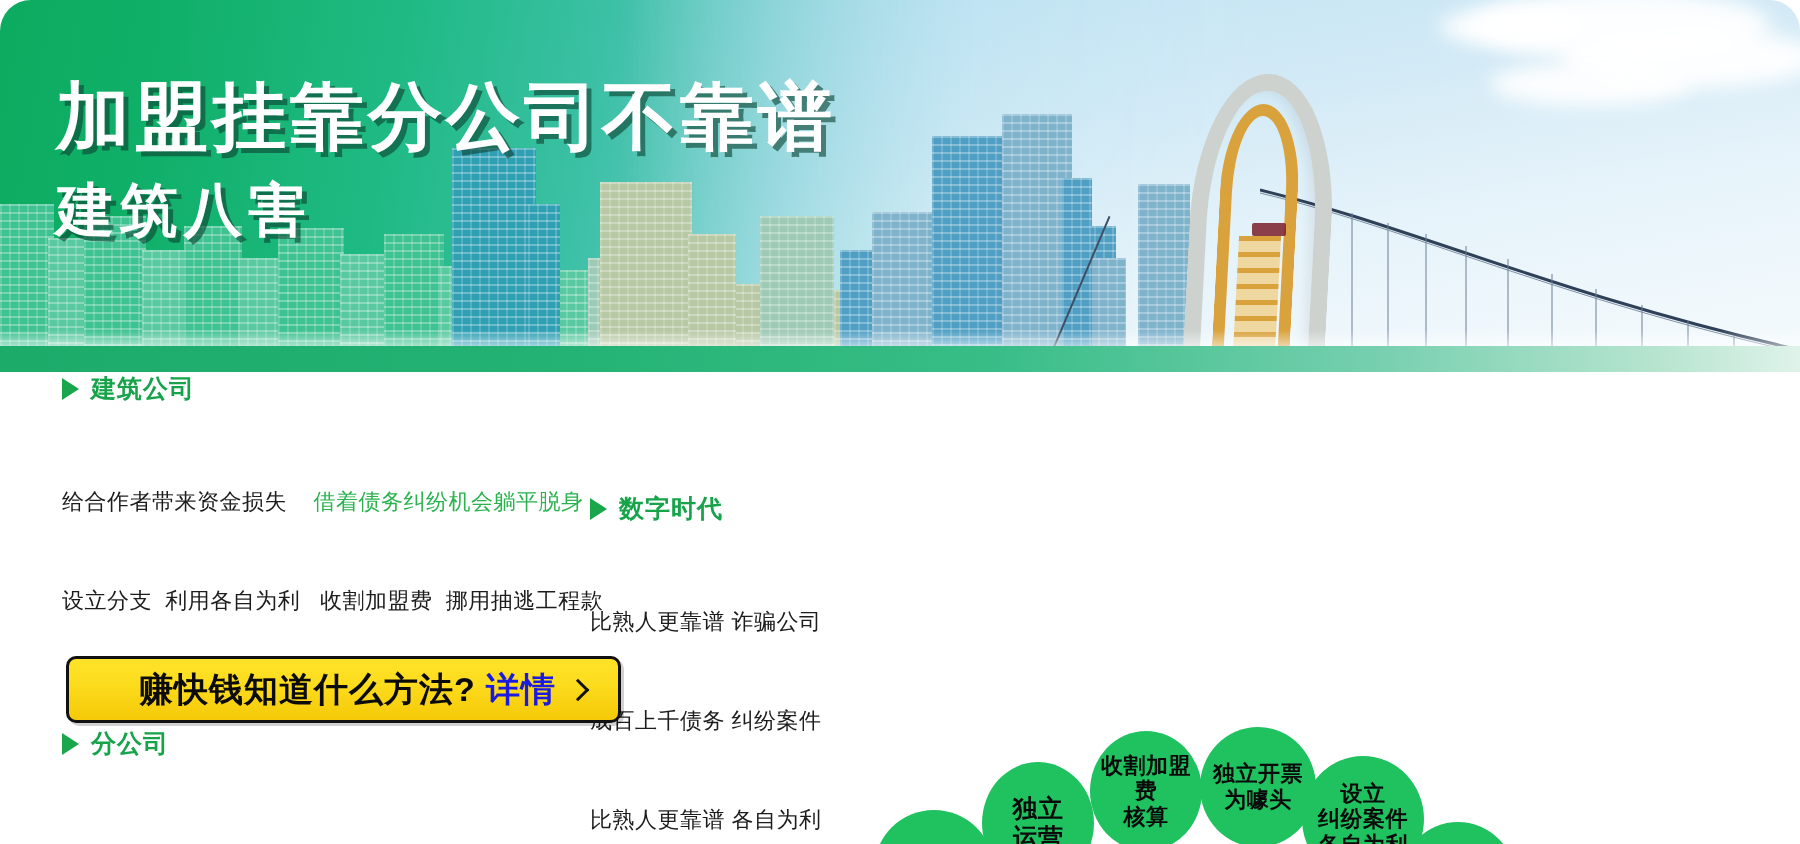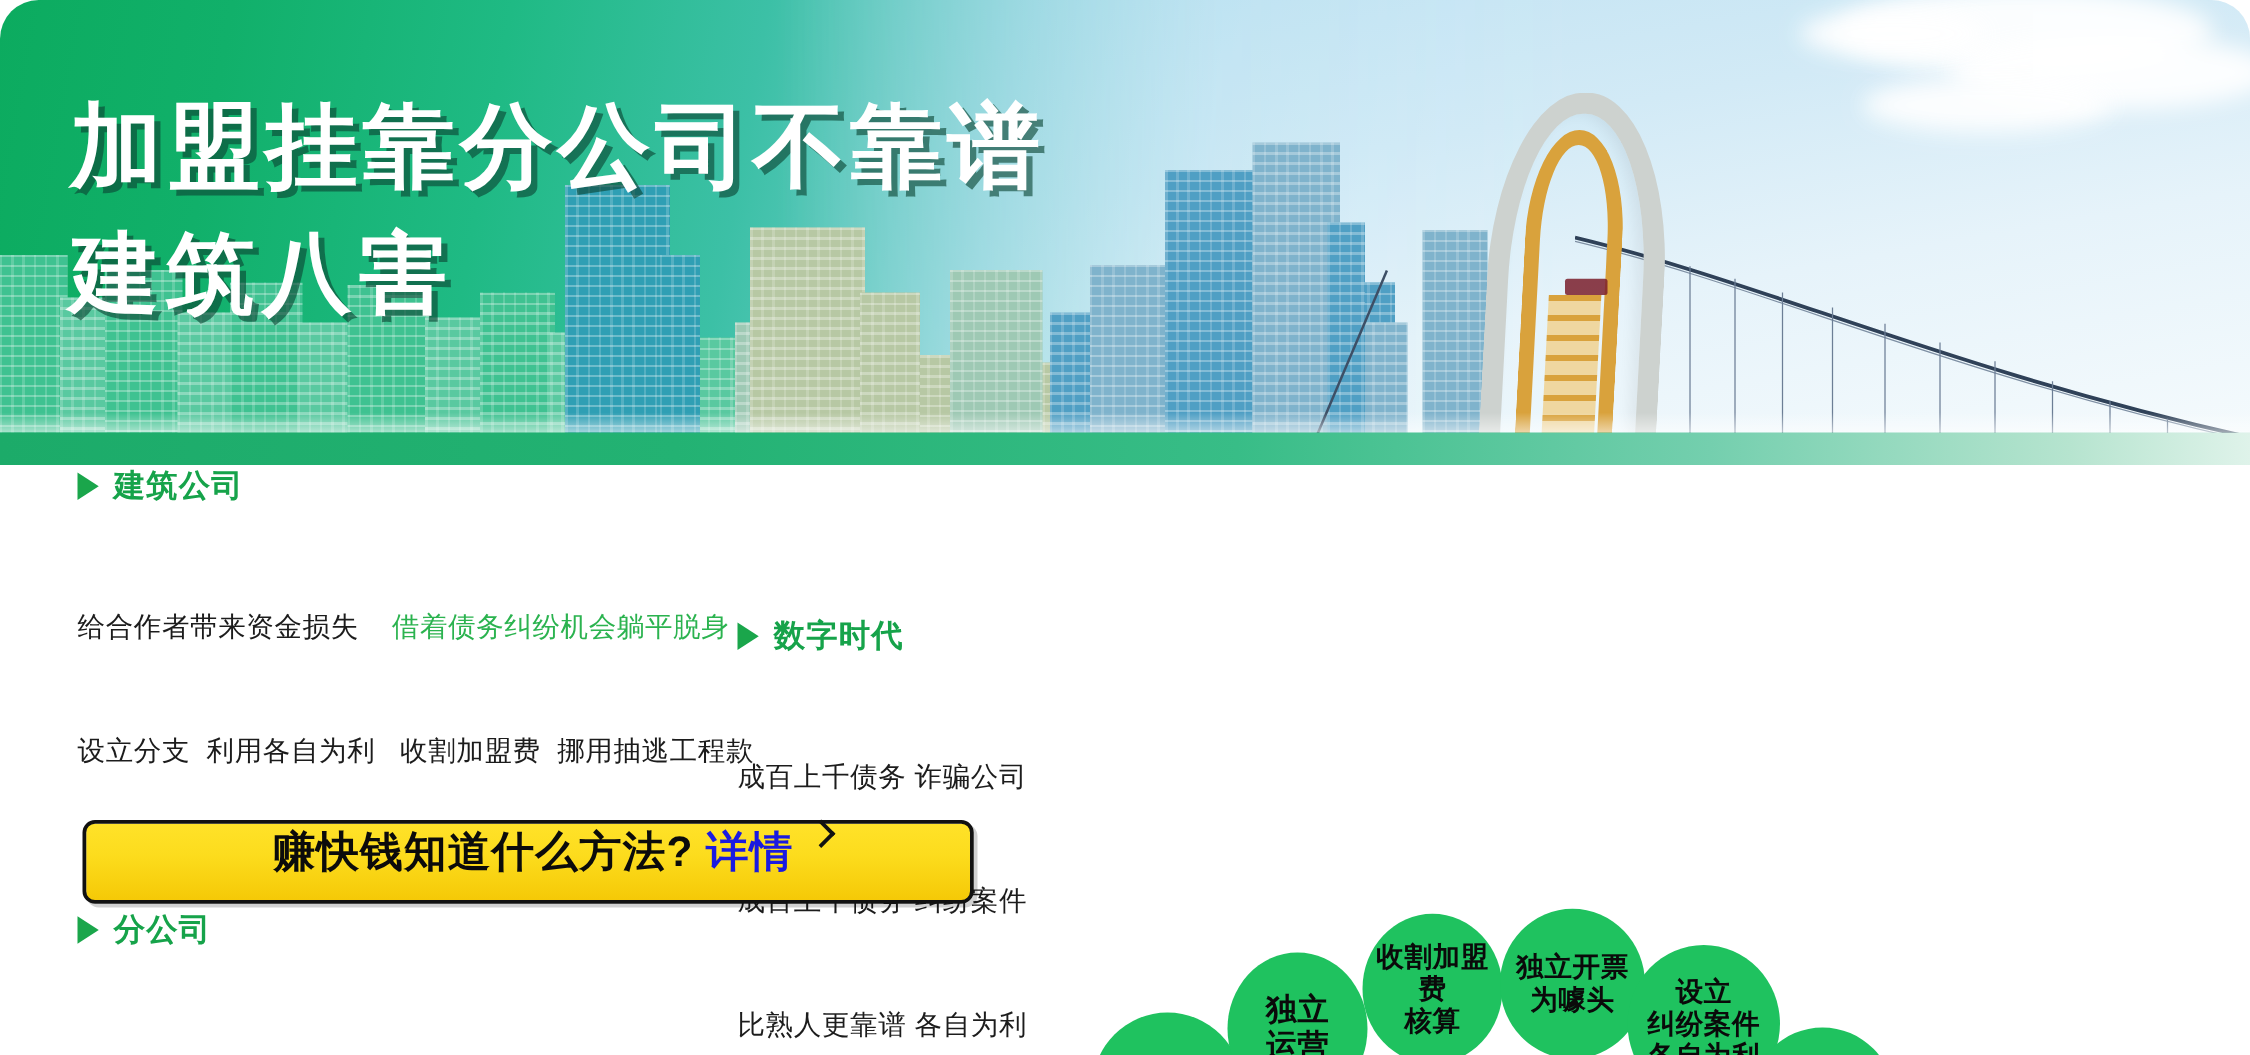--- a/index.html
+++ b/index.html
@@ -95,21 +95,21 @@
     background: #7a1f2b; border-radius: 2px; opacity: .85;
   }
 
   
   .hero-title {
     position: absolute; left: 56px; color: #ffffff;
     font-weight: 700; letter-spacing: 4px; white-space: nowrap;
     text-shadow: 5px 5px 0 rgba(12,70,52,.62);
   }
   .hero-title.t1 { top: 68px; font-size: 74px; }
-  .hero-title.t2 { top: 172px; font-size: 71px; letter-spacing: 6px; }
+  .hero-title.t2 { top: 172px; font-size: 58px; letter-spacing: 6px; }
 
   
   .body-wrap { position: absolute; left: 0; top: 372px; width: 1800px; height: 472px; background: #fff; }
 
   .col-left { position: absolute; left: 62px; top: 0; width: 570px; }
   .col-right-text { position: absolute; left: 590px; top: 120px; width: 260px; }
 
   .sec-head {
     display: flex; align-items: center; gap: 12px;
     color: #16a34a; font-size: 25px; font-weight: 700; letter-spacing: 1px;
@@ -120,24 +120,24 @@
     border-top: 11px solid transparent;
     border-bottom: 11px solid transparent;
   }
   .sec-body { margin-top: 14px; color: #1c1c1c; font-size: 22px; line-height: 33px; letter-spacing: .5px; white-space: pre; }
   .hl { color: #2bb34f; }
 
   .gap-a { height: 44px; }
 
   
   .cta {
-    position: absolute; left: 66px; top: 284px; width: 713px; height: 67px;
+    position: absolute; left: 66px; top: 284px; width: 555px; height: 67px;
     background: linear-gradient(to bottom, #ffe229 0%, #fcdc1d 42%, #f5c907 100%);
     border: 3px solid #111; border-radius: 10px;
-    display: flex; align-items: flex-start; justify-content: center; gap: 4px;
+    display: flex; align-items: center; justify-content: center; gap: 4px;
     box-shadow: 3px 3px 0 rgba(0,0,0,.18);
     cursor: pointer;
     padding-left: 38px;
   }
   .cta-main { font-size: 34px; font-weight: 700; color: #0b0b0b; letter-spacing: 1px; }
   .cta-link { font-size: 34px; font-weight: 700; color: #1a1ae0; letter-spacing: 1px; margin-left: 6px; }
   .cta-chev { margin-left: 10px; width: 16px; height: 16px; border-top: 3px solid #111; border-right: 3px solid #111; transform: rotate(45deg); }
 
   
   .diagram { position: absolute; left: 900px; top: 352px; width: 900px; height: 492px; }
@@ -335,21 +335,21 @@
       </div>
 
     </div>
 
     <div class="col-right-text">
       <div class="sec-head">
         <span class="tri"></span>
         <span>数字时代</span>
       </div>
       <div class="sec-body">
-        <div>成百上千债务 诈骗公司</div>
+        <div>比熟人更靠谱 诈骗公司</div>
         <div>成百上千债务 纠纷案件</div>
         <div>比熟人更靠谱 各自为利</div>
       </div>
     </div>
 
     <div class="cta">
       <span class="cta-main">赚快钱知道什么方法?</span>
       <span class="cta-link">详情</span>
       <span class="cta-chev"></span>
     </div>

